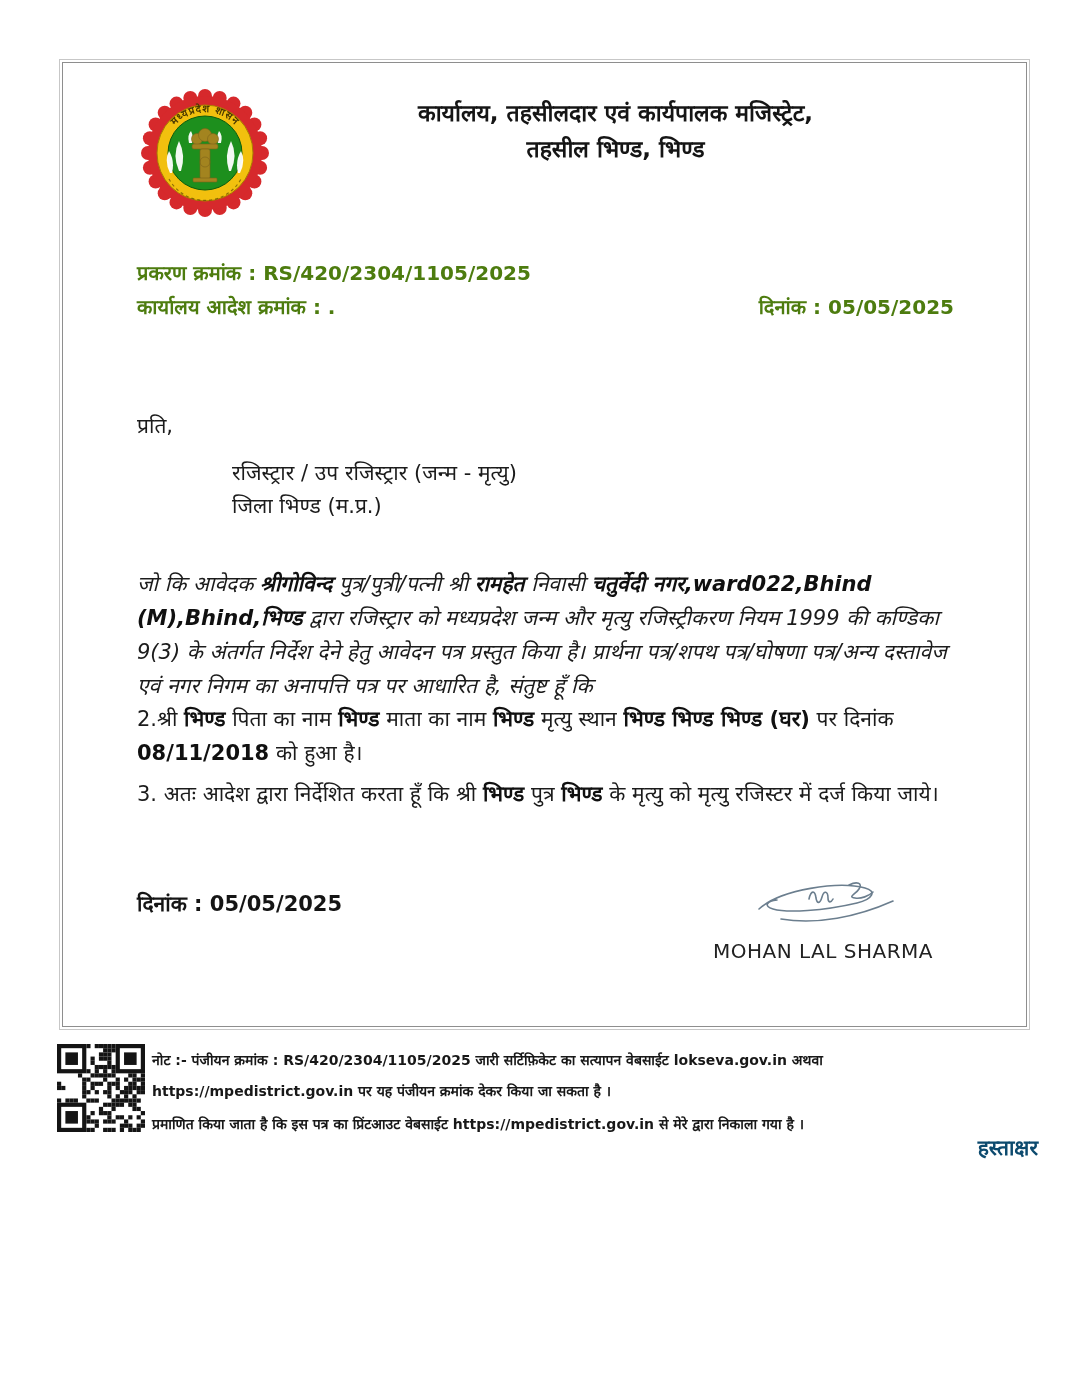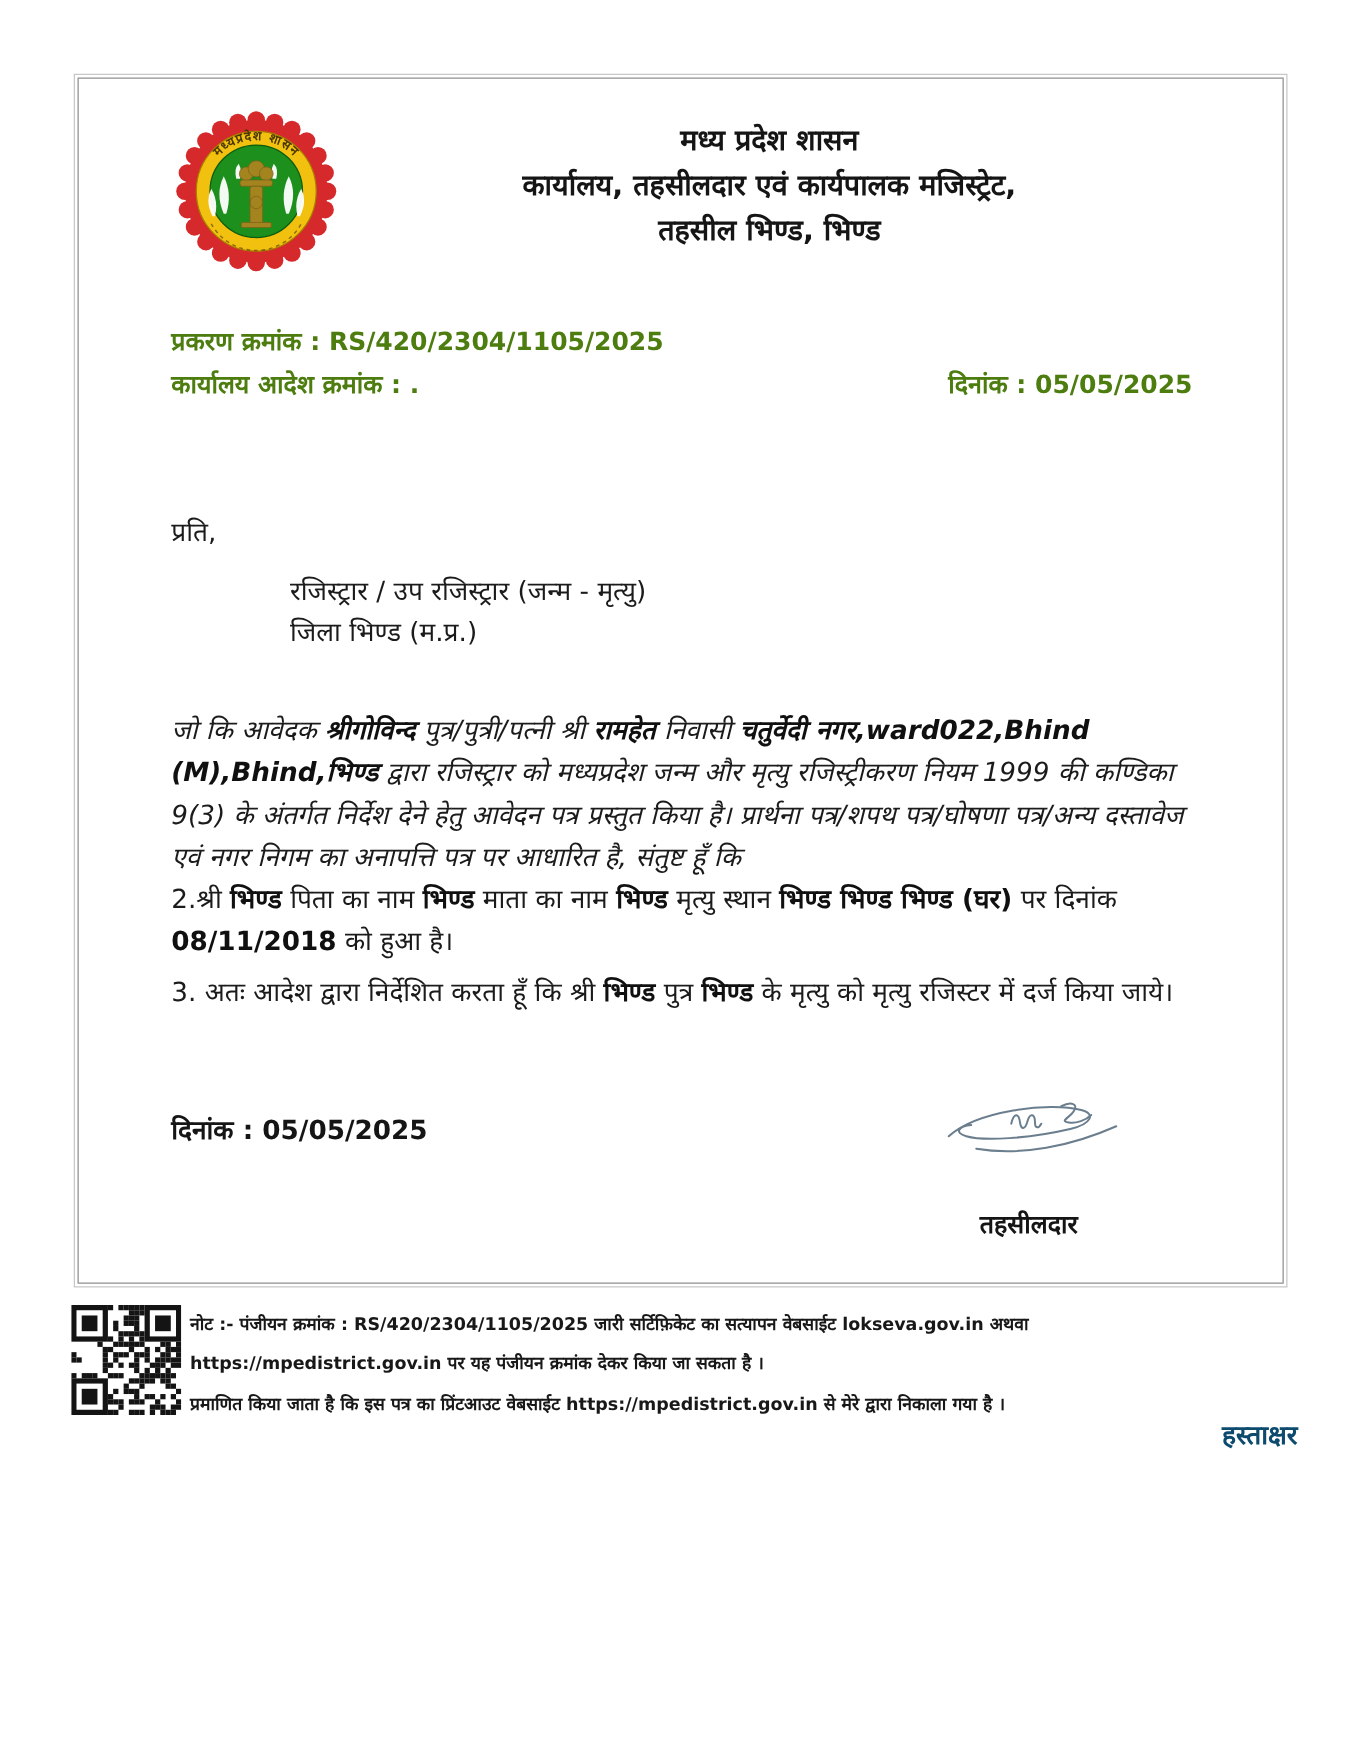--- a/index.html
+++ b/index.html
@@ -130,21 +130,20 @@
         <rect x="53" y="57" width="26" height="5" rx="2"></rect>
         <rect x="61" y="62" width="10" height="30" rx="2"></rect>
         <circle cx="66" cy="75" r="5" fill="none"></circle>
         <rect x="54" y="91" width="24" height="4" rx="1"></rect>
       </g>
       <path d="M 30 92 A 41 41 0 0 0 102 92" fill="none" stroke="#4a3800" stroke-width="1.2" stroke-dasharray="3 3" opacity="0.6"></path>
     </svg>
   </div>
 
   <div class="abs org-block">
-    <div>मध्य प्रदेश शासन</div>
     <div>कार्यालय, तहसीलदार एवं कार्यपालक मजिस्ट्रेट,</div>
     <div>तहसील भिण्ड, भिण्ड</div>
   </div>
 
   <div class="abs meta-line case-line">
     <span>प्रकरण क्रमांक :</span>
     <span>RS/420/2304/1105/2025</span>
   </div>
   <div class="abs meta-line order-line">
     <span>कार्यालय आदेश क्रमांक :</span>
@@ -172,21 +171,21 @@
   <div class="abs sig-img">
     <svg viewBox="0 0 150 66" width="150" height="66" aria-hidden="true">
       <g fill="none" stroke="#6b7e8e" stroke-width="1.6" stroke-linecap="round">
         <path d="M8,34 C30,14 88,6 114,13 C126,16 122,24 106,28 C72,36 36,38 22,34 C12,31 16,26 26,25"></path>
         <path d="M58,24 c2,-9 6,-9 7,-1 c1,6 4,6 6,-1 c2,-7 6,-6 6,1 c0,5 3,5 5,1"></path>
         <path d="M98,10 c8,-4 14,-2 10,4 c-3,5 -12,8 -4,9 c6,1 14,-2 18,-6"></path>
         <path d="M30,44 C66,50 106,42 142,26"></path>
       </g>
     </svg>
   </div>
-  <div class="abs officer-title">तहसीलदार</div>
+  <div class="abs officer-name">MOHAN LAL SHARMA</div>
 
 </div>
 </div>
 
 <div class="abs qr">
   <svg viewBox="0 0 84 84" width="88" height="88" aria-hidden="true">
       <g fill="#141414">
         <rect x="0" y="0" width="28" height="28"></rect>
         <rect x="4" y="4" width="20" height="20" fill="#fff"></rect>
         <rect x="8" y="8" width="12" height="12"></rect>

